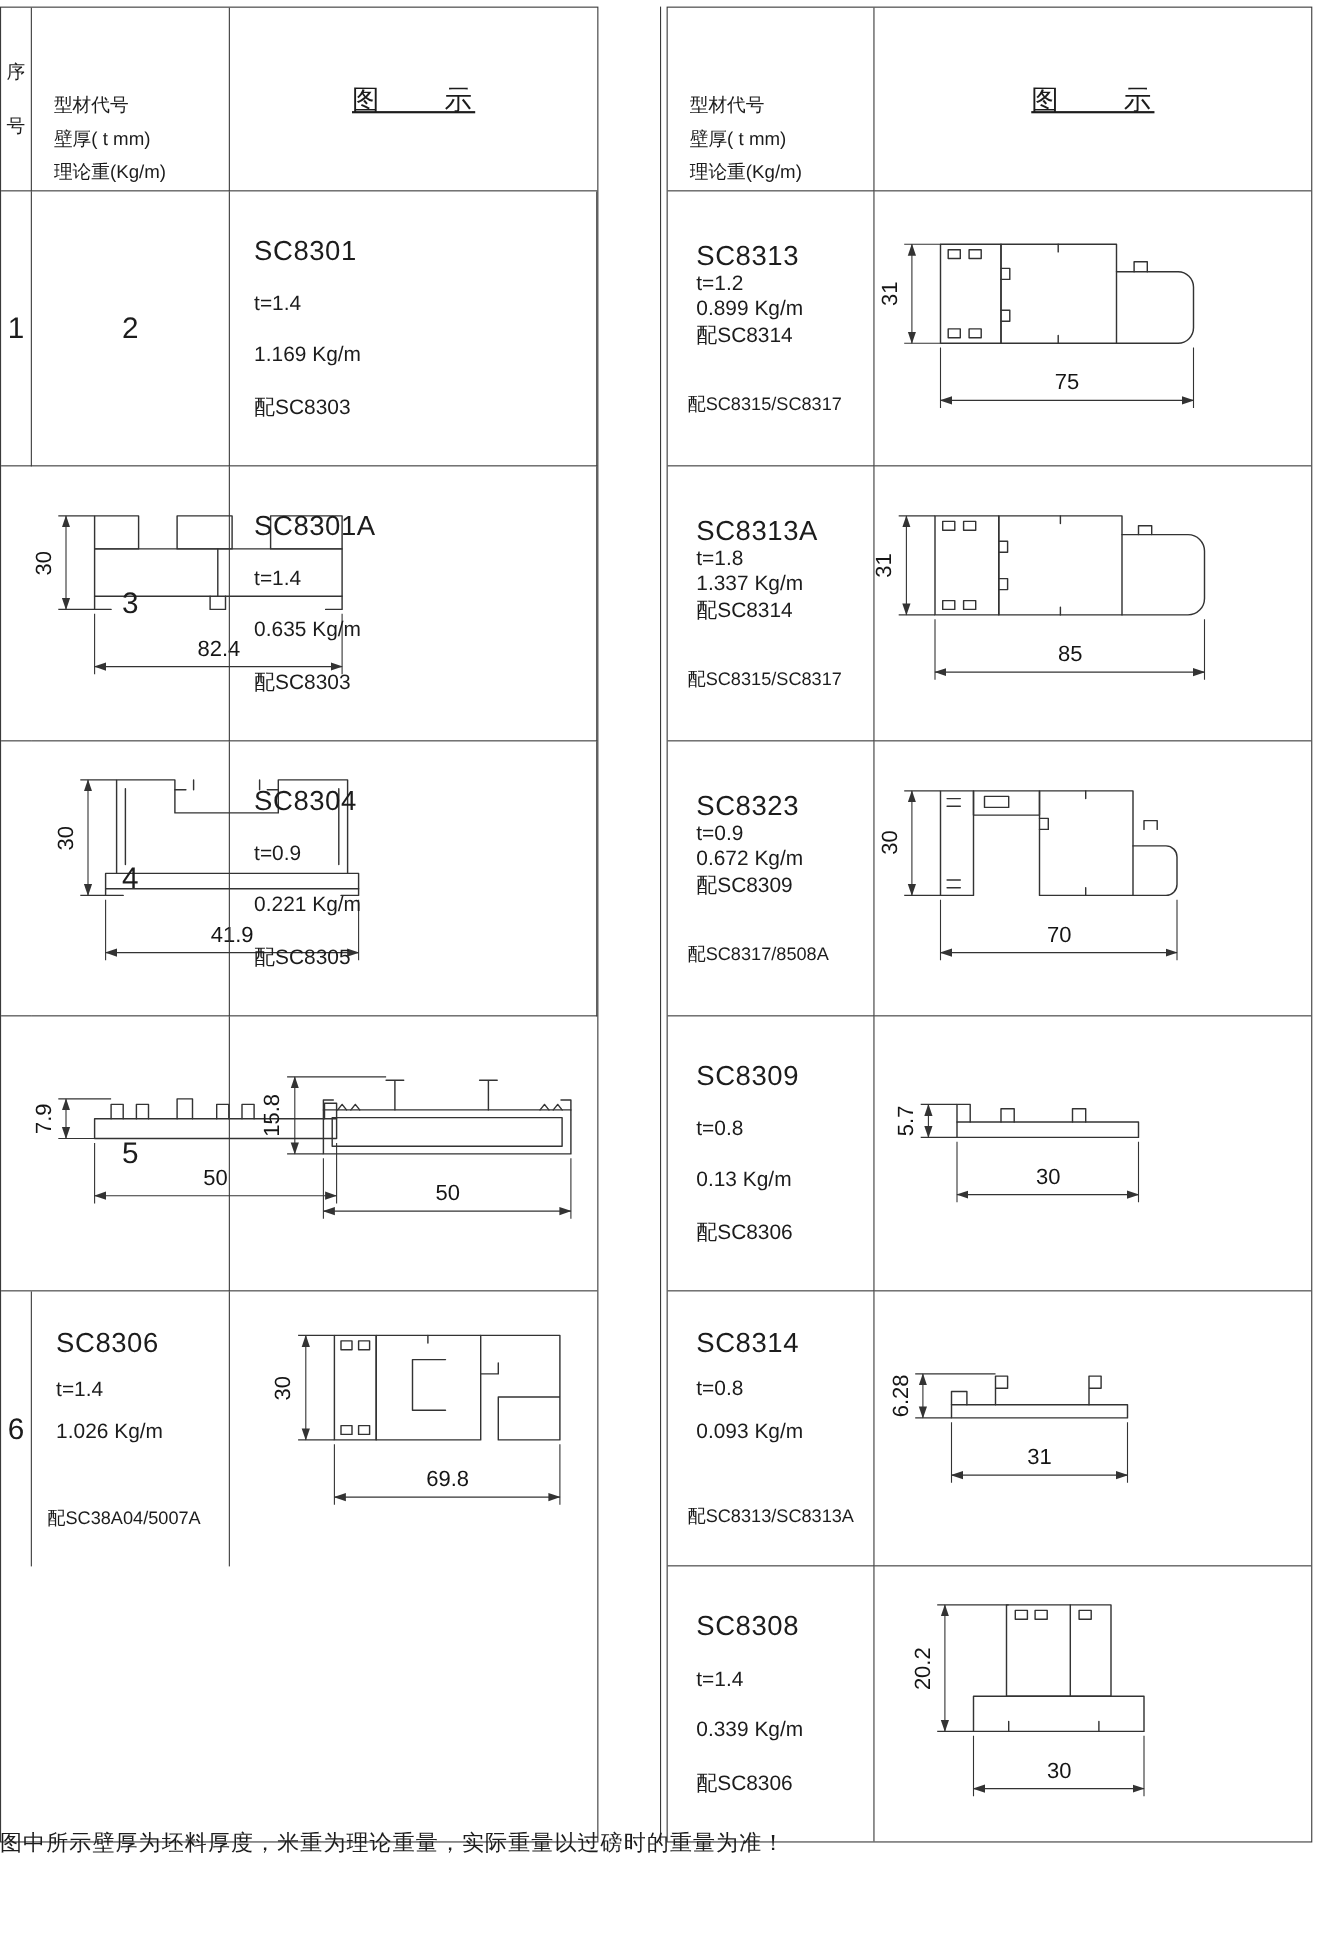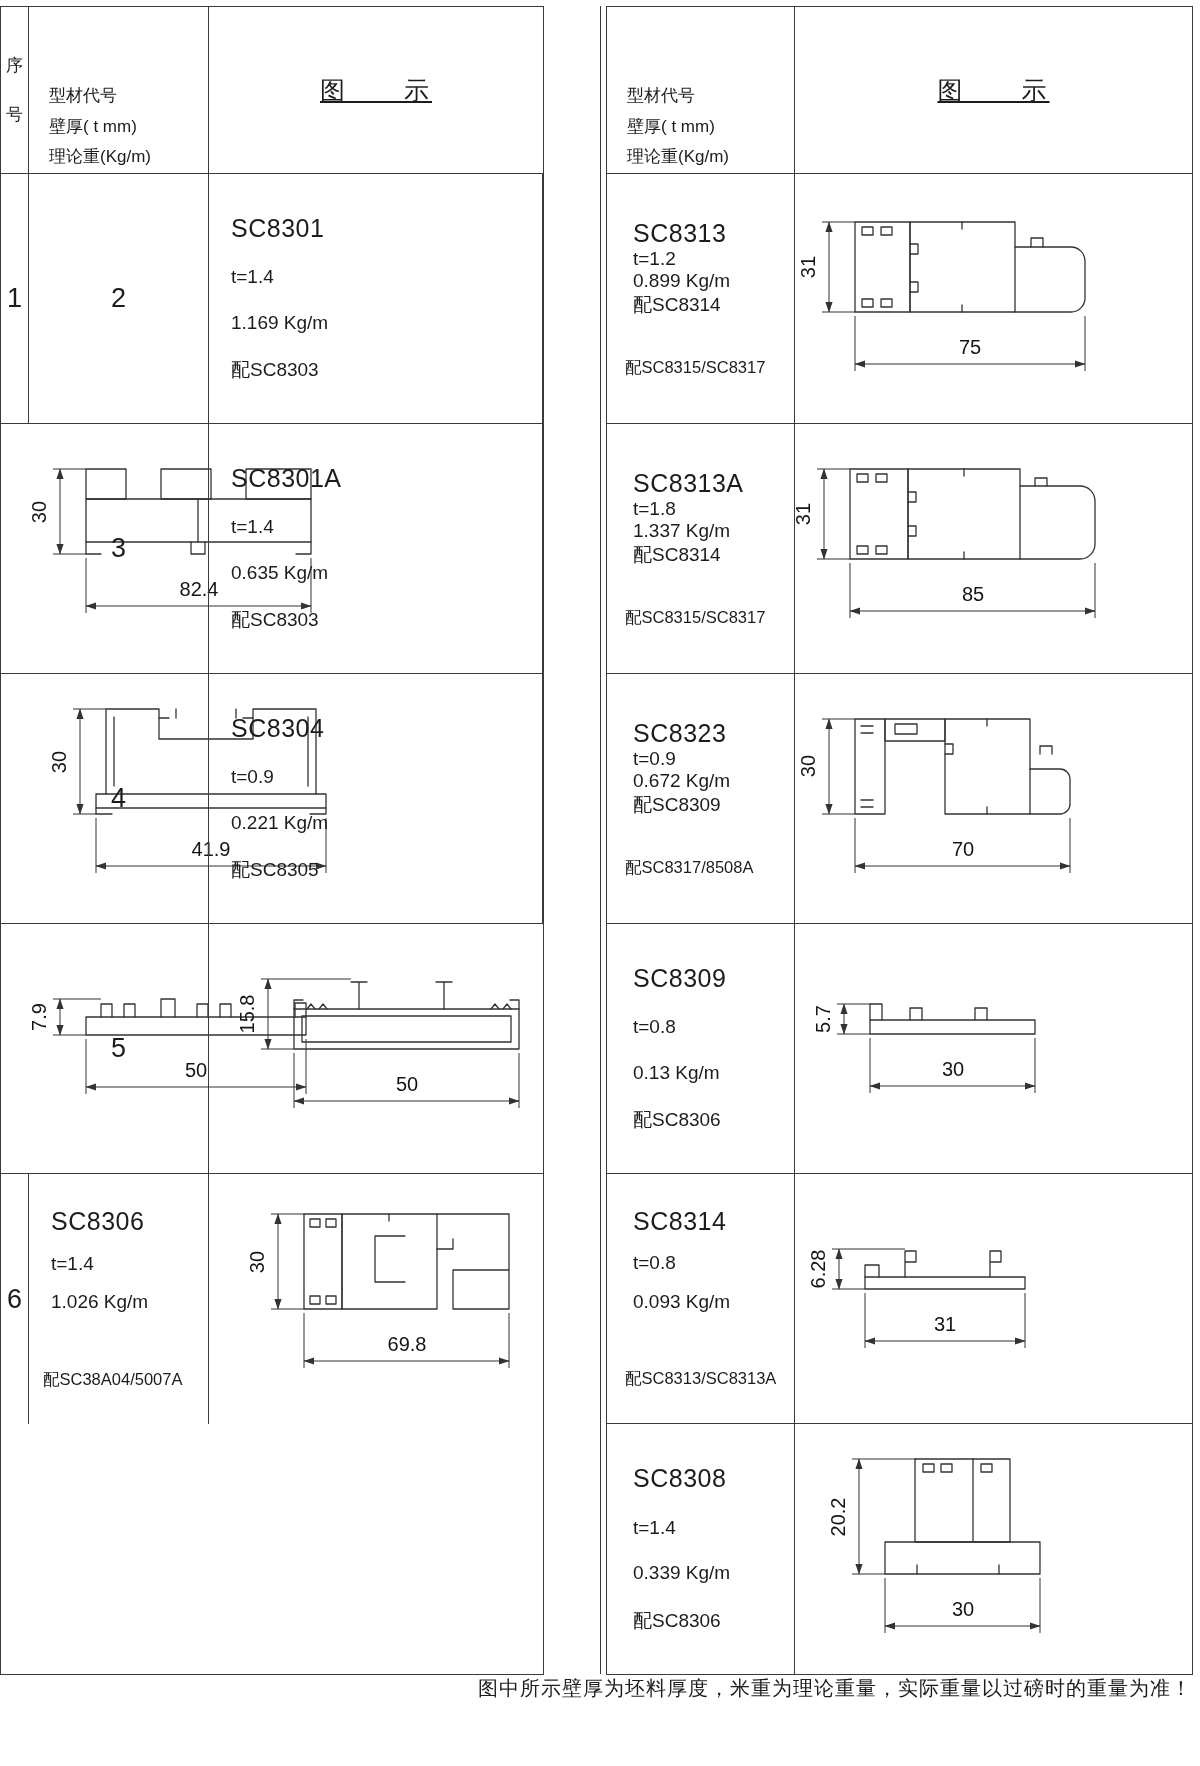--- a/index.html
+++ b/index.html
@@ -21,21 +21,21 @@
   .spec{display:flex;flex-direction:column;justify-content:space-evenly;padding:16px 4px 16px 22px;}
   .spec.r{padding-left:26px;}
   .spec5{padding-top:9px;padding-bottom:9px;justify-content:center;}
   .code{font-size:25px;letter-spacing:.5px;}
   .det{font-size:19px;white-space:nowrap;}
   .det.long{font-size:16.5px;margin-left:-8px;margin-top:39px;}
   .diagcell svg{position:absolute;left:0;top:0;}
   .ln{stroke:#333;stroke-width:1.3;fill:none;stroke-linejoin:round;stroke-linecap:round;}
   .dm{stroke:#333;stroke-width:1;fill:none;}
   .diagcell text{font-size:20px;fill:#151515;font-family:"Liberation Sans",sans-serif;}
-  .footer{position:absolute;top:1662px;left:0;width:1192px;text-align:right;font-size:20px;letter-spacing:1px;margin-top:13px;}
+  .footer{position:absolute;top:1662px;left:0;width:1192px;text-align:left;font-size:20px;letter-spacing:1px;}
 </style>
 </head>
 <body>
 
 <svg width="0" height="0" style="position:absolute">
   <defs>
     <marker id="arr" viewBox="0 0 10 8" refX="9.5" refY="4" markerWidth="11" markerHeight="9" orient="auto-start-reverse">
       <path d="M0,0.6 L10,4 L0,7.4 z" fill="#333"></path>
     </marker>
   </defs>

